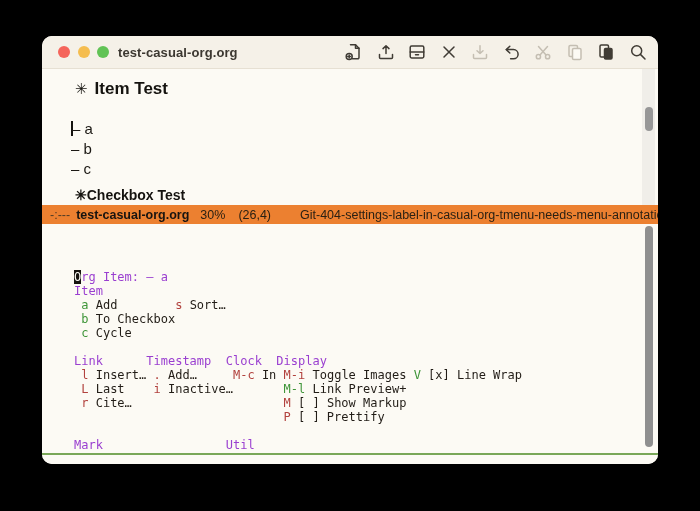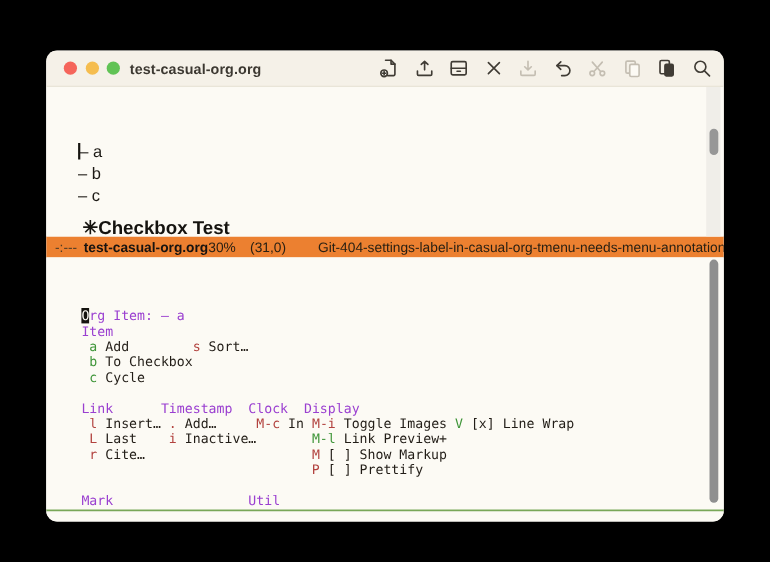--- a/index.html
+++ b/index.html
@@ -1,17 +1,17 @@
 <!DOCTYPE html>
 <html><head>
 <meta charset="utf-8">
 <style>
   html,body{margin:0;padding:0;background:#000;width:700px;height:511px;overflow:hidden;
     font-family:"Liberation Sans",sans-serif;}
-  .window{position:absolute;left:42px;top:46px;width:616px;height:428px;border-radius:10px;
+  .window{position:absolute;left:42px;top:36px;width:616px;height:428px;border-radius:10px;
     background:#fcfaf4;overflow:hidden;box-shadow:0 0 0 1px rgba(0,0,0,.35);}
   
   .titlebar{position:relative;height:32px;background:#f5f1e8;border-bottom:1px solid #e6e0d3;
     display:flex;align-items:center;}
   .lights{display:flex;gap:7.5px;padding-left:16px;}
   .light{width:12px;height:12px;border-radius:50%;}
   .light.close{background:#f5655b;}
   .light.min{background:#f5bd4f;}
   .light.zoom{background:#61c355;}
   .wtitle{margin-left:9px;font-size:13px;font-weight:700;color:#3c3831;letter-spacing:.1px;}
@@ -19,29 +19,29 @@
   .tbtn{width:21px;height:21px;padding:0;border:0;background:transparent;color:#403c35;
     display:flex;align-items:center;justify-content:center;cursor:default;}
   .tbtn.dis{color:#c4beb2;}
   .tbtn svg{width:20px;height:20px;}
   
   .buffer{position:relative;height:136px;background:#fcfaf4;overflow:hidden;}
   .org-heading{position:absolute;left:33px;top:10px;font-size:17px;font-weight:700;color:#15130f;}
   .org-heading .bullet{font-weight:400;font-size:15px;margin-right:7px;}
   .org-item{position:absolute;left:29px;font-size:15px;color:#1c1914;}
   .cbar{display:inline-block;width:2px;height:15px;background:#15130f;vertical-align:-2px;margin-right:-1px;}
-  .partial-heading{position:absolute;left:33px;top:118px;font-size:17px;font-weight:700;color:#15130f;}
+  .partial-heading{position:absolute;left:33px;top:118px;font-size:14px;font-weight:700;color:#15130f;}
   .sb-track{position:absolute;right:3px;top:0;bottom:0;width:13px;background:#f0eeе9;background:#f0eee9;}
   .sb-thumb{position:absolute;right:5.5px;top:38px;width:8px;height:24px;border-radius:4px;background:#979797;}
   
   .modeline{height:19px;background:#ec8030;display:flex;align-items:center;
     font-size:12.5px;color:#2a2013;white-space:nowrap;overflow:hidden;padding-left:8px;}
   .ml-dashes{color:#4d3a26;}
   .ml-name{font-weight:700;color:#171310;margin-left:6px;}
-  .ml-pct{}
+  .ml-pct{margin-left:11px;}
   .ml-pos{margin-left:13px;}
   .ml-vc{margin-left:29px;}
   
   .menu{position:relative;height:225px;background:#fcfaf4;overflow:hidden;
     font-family:"DejaVu Sans Mono",monospace;font-size:12px;line-height:14px;
     padding:4px 0 0 4px;white-space:pre;color:#221d17;}
   .mline{height:14px;margin-left:28px;}
   .s-d{color:#221d17;text-align:right;}
   .s-p{color:#9a3fd0;}
   .s-k{color:#b2423e;}
@@ -127,35 +127,36 @@
         <button class="tbtn">
           <svg viewBox="0 0 20 20" fill="none" stroke="currentColor" stroke-width="1.5" stroke-linecap="round" stroke-linejoin="round">
             <circle cx="8.7" cy="8.7" r="5"></circle>
             <path d="M12.4 12.4L17 17"></path>
           </svg>
         </button>
       </div>
   </div>
 
   <div class="buffer">
+    <div class="org-heading"><span class="bullet">✳</span><span>Item Test</span></div>
     <div id="org-items">
         <div class="org-item" style="top: 51px;"><span class="cbar"></span>– a</div>
         <div class="org-item" style="top: 71px;">– b</div>
         <div class="org-item" style="top: 91px;">– c</div>
       </div>
     <div class="partial-heading"><span class="bullet">✳</span><span>Checkbox Test</span></div>
     <div class="sb-track"></div>
     <div class="sb-thumb"></div>
   </div>
 
   <div class="modeline">
     <span class="ml-dashes">-:---</span>
     <span class="ml-name">test-casual-org.org</span>
     <span class="ml-pct">30%</span>
-    <span class="ml-pos">(31,0)</span>
+    <span class="ml-pos">(26,4)</span>
     <span class="ml-vc">Git-404-settings-label-in-casual-org-tmenu-needs-menu-annotation</span>
   </div>
 
   <div class="menu" id="transient-menu">
     <div class="menu-thumb"></div>
   <div class="mline"><span class="s-cur">O</span><span class="s-p">rg Item: – a</span></div><div class="mline"><span class="s-p">Item</span></div><div class="mline"><span class="s-d"> </span><span class="s-g">a</span><span class="s-d"> Add        </span><span class="s-k">s</span><span class="s-d"> Sort…</span></div><div class="mline"><span class="s-d"> </span><span class="s-g">b</span><span class="s-d"> To Checkbox</span></div><div class="mline"><span class="s-d"> </span><span class="s-g">c</span><span class="s-d"> Cycle</span></div><div class="mline">&nbsp;</div><div class="mline"><span class="s-p">Link</span><span class="s-d">      </span><span class="s-p">Timestamp</span><span class="s-d">  </span><span class="s-p">Clock</span><span class="s-d">  </span><span class="s-p">Display</span></div><div class="mline"><span class="s-d"> </span><span class="s-k">l</span><span class="s-d"> Insert… </span><span class="s-k">.</span><span class="s-d"> Add…     </span><span class="s-k">M-c</span><span class="s-d"> In </span><span class="s-k">M-i</span><span class="s-d"> Toggle Images </span><span class="s-g">V</span><span class="s-d"> [x] Line Wrap</span></div><div class="mline"><span class="s-d"> </span><span class="s-k">L</span><span class="s-d"> Last    </span><span class="s-k">i</span><span class="s-d"> Inactive…       </span><span class="s-g">M-l</span><span class="s-d"> Link Preview+</span></div><div class="mline"><span class="s-d"> </span><span class="s-k">r</span><span class="s-d"> Cite…                     </span><span class="s-k">M</span><span class="s-d"> [ ] Show Markup</span></div><div class="mline"><span class="s-d">                             </span><span class="s-k">P</span><span class="s-d"> [ ] Prettify</span></div><div class="mline">&nbsp;</div><div class="mline"><span class="s-p">Mark</span><span class="s-d">                 </span><span class="s-p">Util</span></div><div class="mline"><span class="s-d"> </span><span class="s-k">ms</span><span class="s-d"> Subtree </span><span class="s-k">me</span><span class="s-d"> Element  </span><span class="s-mut">v</span><span class="s-muti"> Copy Visible</span><span class="s-d"> </span><span class="s-k">e</span><span class="s-d"> Export…</span></div></div>
 
   <div class="greenline"></div>
   <div class="echo"></div>
 

